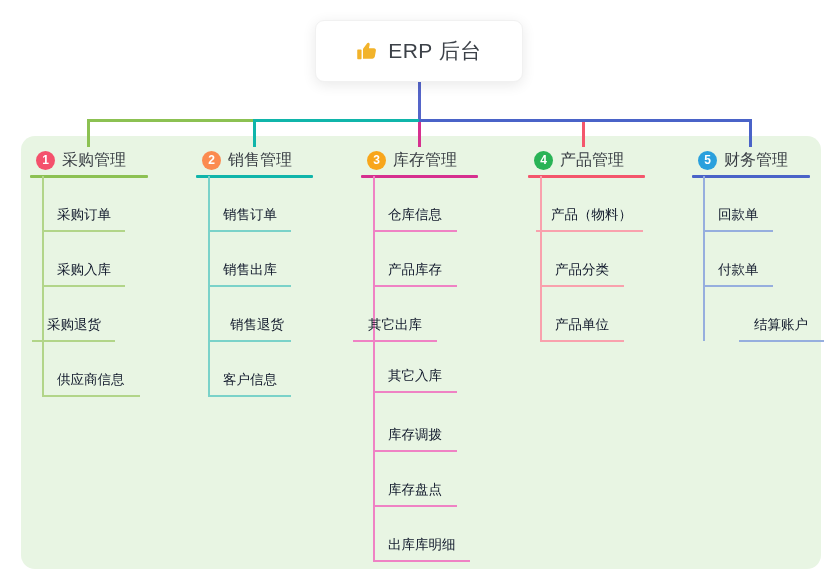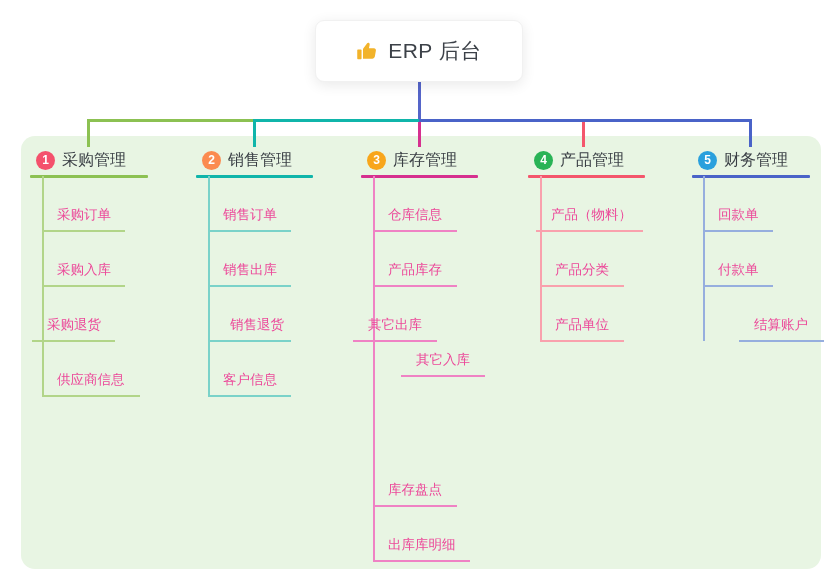--- a/index.html
+++ b/index.html
@@ -41,21 +41,21 @@
   }
   .branch-title{font-size:16px;color:#3a3f45;white-space:nowrap;}
 
   .hline{position:absolute;top:175px;height:3px;background:var(--line);border-radius:1px;}
   .vline{position:absolute;top:176px;width:2px;background:var(--light);}
 
   .child{
     position:absolute;box-sizing:border-box;
     border-bottom:2px solid var(--light);
     padding:0 0 8px 15px;line-height:15px;height:25px;
-    font-size:13.5px;color:#ec4899;white-space:nowrap;
+    font-size:13.5px;color:#0f172a;white-space:nowrap;
   }
 </style>
 </head>
 <body>
 
 <div class="canvas">
 
   <div class="panel"></div>
 
   <svg class="connectors" width="839" height="588" viewBox="0 0 839 588" fill="none">
@@ -98,21 +98,22 @@
 
   <div class="branch-header b3" style="left:367px;">
     <span class="badge">3</span>
     <span class="branch-title">库存管理</span>
   </div>
   <div class="hline b3" style="left:361px;width:117px;"></div>
   <div class="vline b3" style="left:373px;height:385px;"></div>
   <div class="child b3" style="left:373px;top:207px;width:84px;"><span>仓库信息</span></div>
   <div class="child b3" style="left:373px;top:262px;width:84px;"><span>产品库存</span></div>
   <div class="child b3" style="left:353px;top:317px;width:84px;"><span>其它出库</span></div>
-  <div class="child b3" style="left:373px;top:352px;width:84px;margin-left:28px;"><span>其它入库</span></div>
+  <div class="child b3" style="left:373px;top:368px;width:84px;"><span>其它入库</span></div>
+  <div class="child b3" style="left:373px;top:427px;width:84px;"><span>库存调拨</span></div>
   <div class="child b3" style="left:373px;top:482px;width:84px;"><span>库存盘点</span></div>
   <div class="child b3" style="left:373px;top:537px;width:97px;"><span>出库库明细</span></div>
 
   <div class="branch-header b4" style="left:534px;">
     <span class="badge">4</span>
     <span class="branch-title">产品管理</span>
   </div>
   <div class="hline b4" style="left:528px;width:117px;"></div>
   <div class="vline b4" style="left:540px;height:165px;"></div>
   <div class="child b4" style="left:536px;top:207px;width:107px;"><span>产品（物料）</span></div>

